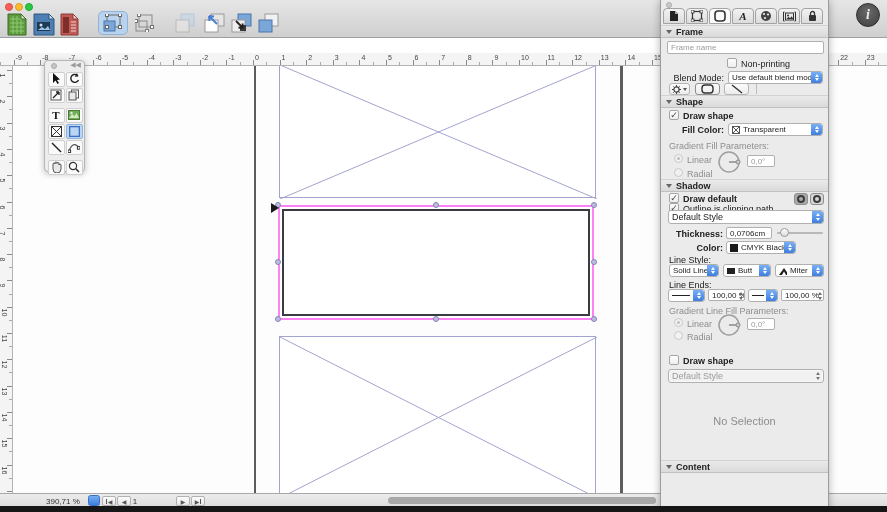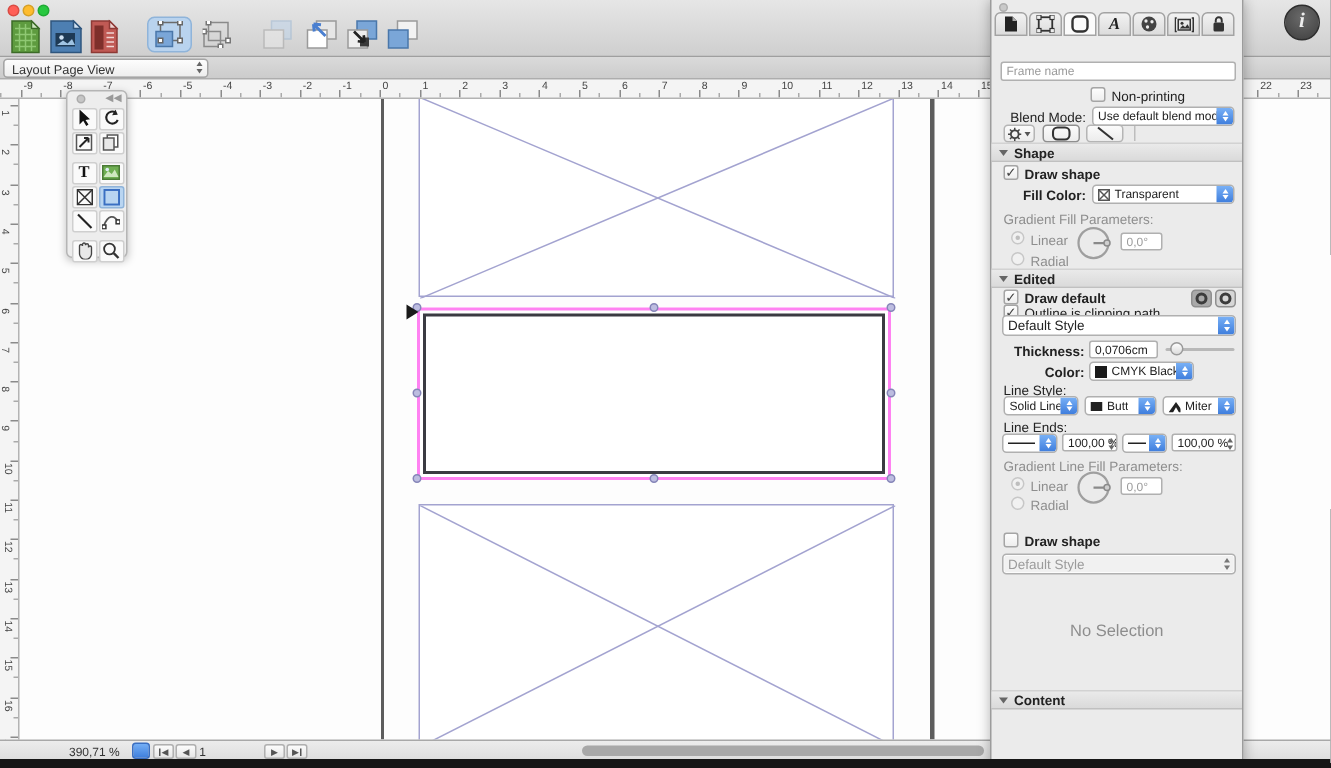--- a/index.html
+++ b/index.html
@@ -386,29 +386,20 @@
     <div class="tbico" style="left:257px">
       <svg width="24" height="20">
         <rect x="8" y="1" width="13" height="12" fill="#f2f2f2" stroke="#9a9a9a"></rect>
         <rect x="2" y="7" width="13" height="12" fill="#7aa6d8" stroke="#4a77aa"></rect>
       </svg>
     </div>
 
   </div>
   <div class="infobtn">i</div>
 
-  <div class="viewbar">
-    <div class="viewpopup">
-      <span>Layout Page View</span>
-      <span class="steppers">
-          <i class="up"></i>
-          <i class="dn"></i>
-        </span>
-    </div>
-  </div>
 
   <div class="palette">
     <div class="pal-dot"></div>
     <div class="pal-coll">◀◀</div>
     <div class="toolgrid">
       <div class="tool">
         <svg width="11" height="12">
             <path d="M2 0 L2 10 L4.5 7.5 L6.5 11 L8 10 L6 7 L9 6.5 Z" fill="#111"></path>
           </svg>
       </div>
@@ -538,20 +529,24 @@
           </svg>
       </div>
       <div class="tab">
         <svg width="11" height="12">
             <rect x="2" y="5" width="7" height="6" rx="1" fill="#333"></rect>
             <path d="M3.5 5 V3.5 a2 2 0 0 1 4 0 V5" fill="none" stroke="#333" stroke-width="1.3"></path>
           </svg>
       </div>
     </div>
 
+    <div class="sechdr" style="top:25px">
+        <span class="tri"></span>
+        <span>Frame</span>
+      </div>
     <div class="field" style="left:6px;top:41px;width:157px;height:13px;color:#9b9b9b">
       <span>Frame name</span>
     </div>
     <span class="cb" style="left:66px;top:58px"></span>
     <span class="lbl" style="left:80px;top:59px">Non-printing</span>
     <span class="rlbl" style="left:0;top:73px;width:63px;font-weight:normal">Blend Mode:</span>
     <div class="popup" style="left:67px;top:71px;width:95px">
       <span class="txt">Use default blend mode</span>
       <span class="cap">
           <i class="up"></i>
@@ -605,21 +600,21 @@
       <circle cx="12" cy="12" r="10" fill="none" stroke="#9f9f9f" stroke-width="1.5"></circle>
       <line x1="12" y1="12" x2="22" y2="12" stroke="#8a8a8a" stroke-width="1.5"></line>
       <circle cx="21" cy="12" r="2" fill="#cfcfcf" stroke="#8a8a8a"></circle>
     </svg>
     <div class="field dim" style="left:86px;top:155px;width:28px">
       <span>0,0°</span>
     </div>
 
     <div class="sechdr" style="top:179px">
         <span class="tri"></span>
-        <span>Edited</span>
+        <span>Shadow</span>
       </div>
     <span class="cb on" style="left:8px;top:193px"></span>
     <span class="lbl b" style="left:22px;top:194px">Draw default</span>
     <span class="cb on" style="left:8px;top:203px"></span>
     <span class="lbl" style="left:22px;top:204px">Outline is clipping path</span>
     <div class="roundbtn" style="left:133px;top:193px;background:#a9a9a9">
         <span class="ring"></span>
       </div>
     <div class="roundbtn" style="left:149px;top:193px;background:#d6d6d6">
         <span class="ring"></span>

